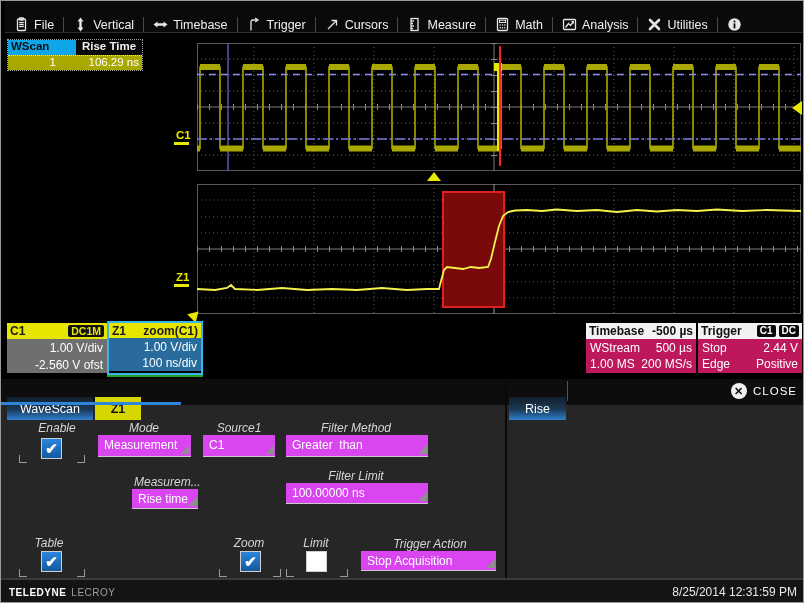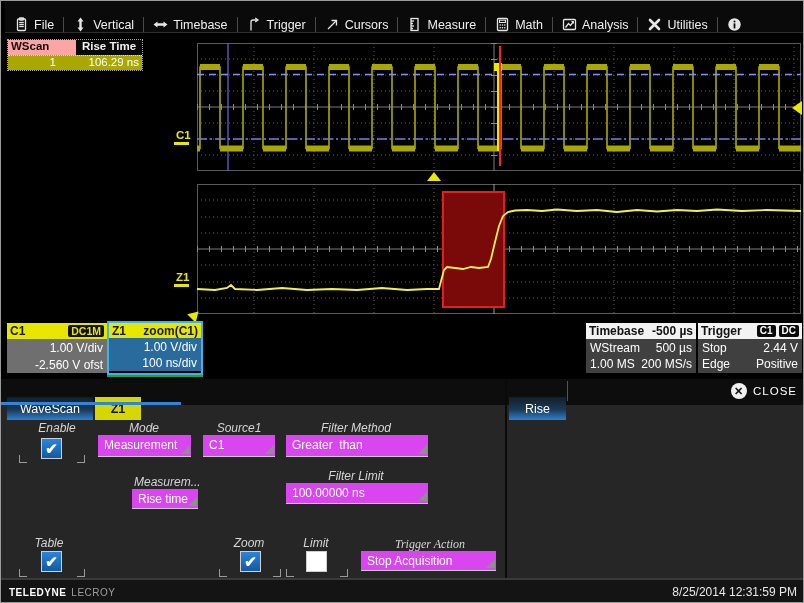--- a/index.html
+++ b/index.html
@@ -12,21 +12,21 @@
   
   .menubar{position:absolute;left:4px;top:0;width:804px;height:32px;background:#0a0a0a;
     display:flex;align-items:flex-end;border-bottom:1px solid #2e2e2e;}
   .menu-item{display:flex;align-items:center;gap:5px;padding:0 9px;border-right:1px solid #4a4a4a;
     font-size:12.5px;color:#f0f0f0;white-space:nowrap;cursor:default;}
   .menu-item svg{display:block;}
   .micon{stroke:#e6e6e6;fill:none;stroke-width:1.3;}
   
   .wscan{position:absolute;left:6px;top:38px;width:136px;border:1px dotted #aaa;}
   .wscan .hdr{display:flex;height:15px;font-size:11.5px;font-weight:bold;}
-  .wscan .hdr .c1{width:68px;background:#fca5a5;color:#111;padding-left:3px;}
+  .wscan .hdr .c1{width:68px;background:#0ea5e9;color:#111;padding-left:3px;}
   .wscan .hdr .c2{flex:1;background:#0a0a0a;color:#f2f2f2;text-align:center;}
   .wscan .row{display:flex;height:15px;background:#a8a800;color:#fff;font-size:11.5px;border-top:1px dotted #ddd;}
   .wscan .row .c1{width:48px;text-align:right;}
   .wscan .row .c2{flex:1;text-align:right;padding-right:3px;}
   
   .grid{position:absolute;background:#000;}
   .grid-top{left:196px;top:42px;width:604px;height:128px;}
   .grid-bot{left:196px;top:183px;width:604px;height:130px;}
   .trace-label{position:absolute;color:#e8e800;font-size:11.5px;font-weight:bold;}
   .trace-dash{position:absolute;width:15px;height:3px;background:#e8e800;}
@@ -41,21 +41,21 @@
   .d-c1 .dhead{background:#e6e600;color:#1a1a1a;justify-content:space-between;}
   .d-c1 .dbody{background:#6f6f6f;color:#fff;text-align:right;}
   .badge-dk{background:#111;color:#e6e600;font-size:10.5px;font-weight:bold;padding:0 3px;border-radius:2px;line-height:12px;}
   .d-z1{left:106px;top:320px;width:96px;height:54px;border:2px solid #3ab4ea;}
   .d-z1 .dhead{background:#e6e600;color:#1a1a1a;justify-content:space-between;height:15px;}
   .d-z1 .dbody{background:#2a6b9d;color:#fff;text-align:right;height:33px;}
   .z1-green{position:absolute;left:106px;top:374px;width:96px;height:2px;background:#23a523;}
   .d-tb{left:585px;width:110px;}
   .d-tr{left:697px;width:104px;}
   .d-tb .dhead,.d-tr .dhead{background:#f2f2f2;color:#111;justify-content:space-between;}
-  .d-tb .dbody,.d-tr .dbody{background:#404040;color:#fff;}
+  .d-tb .dbody,.d-tr .dbody{background:#be185d;color:#fff;}
   .drow{display:flex;justify-content:space-between;font-size:12px;line-height:13px;}
   .badge-blk{background:#0a0a0a;color:#fff;font-size:10px;font-weight:bold;padding:0 3px;border-radius:2px;line-height:12px;margin-left:3px;}
   
   .dialog{position:absolute;left:0;top:378px;width:804px;height:199px;background:#0d0d0d;}
   .dlg-content{position:absolute;left:0;top:26px;width:804px;height:173px;background:#262626;}
   .panel-sep{position:absolute;left:504px;top:0;width:2px;height:199px;background:#0a0a0a;}
   .tab{position:absolute;top:0;height:23px;display:flex;align-items:center;justify-content:center;
     font-size:12.5px;color:#fff;background:linear-gradient(#141e2a 0%,#1a3a58 55%,#2f7fd0 100%);cursor:default;margin-top:18px;}
   .tab-wavescan{left:6px;width:86px;}
   .tab-z1{left:94px;width:46px;background:#d6d600;color:#111;font-weight:bold;}
@@ -371,21 +371,21 @@
     <span class="flabel" style="left:222px;top:157px;width:52px;">Zoom</span>
     <div class="cgroup" style="left:218px;top:168px;width:62px;height:30px;"></div>
     <div class="checkbox checked" style="left:239px;top:172px;">
         <span class="tick">✔</span>
       </div>
 
     <span class="flabel" style="left:289px;top:157px;width:52px;">Limit</span>
     <div class="cgroup" style="left:285px;top:168px;width:62px;height:30px;"></div>
     <div class="checkbox" style="left:305px;top:172px;"></div>
 
-    <span class="flabel" style="left:370px;top:158px;width:118px;font-family:Liberation Serif, serif;">Trigger Action</span>
+    <span class="flabel" style="left:370px;top:158px;width:118px;">Trigger Action</span>
     <div class="dropdown" style="left:360px;top:172px;width:135px;height:20px;"><span>Stop Acquisition</span><span class="dd-tri"></span></div>
 
   </div>
 
   <div class="statusbar">
     <div class="brand">
       <span class="b1">TELEDYNE</span>
       <span class="b2">LECROY</span>
     </div>
     <div class="clock">8/25/2014 12:31:59 PM</div>

